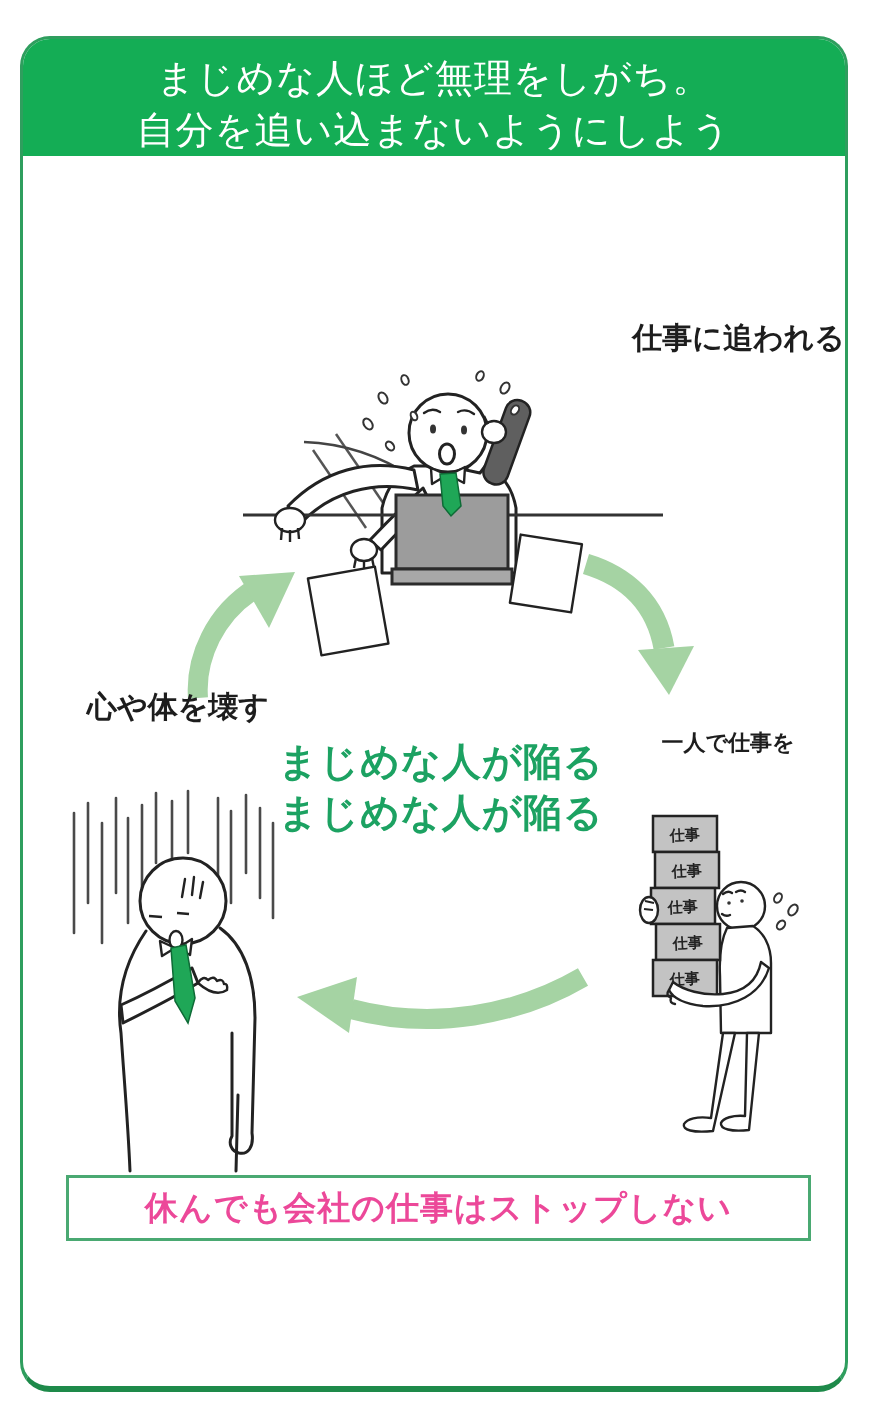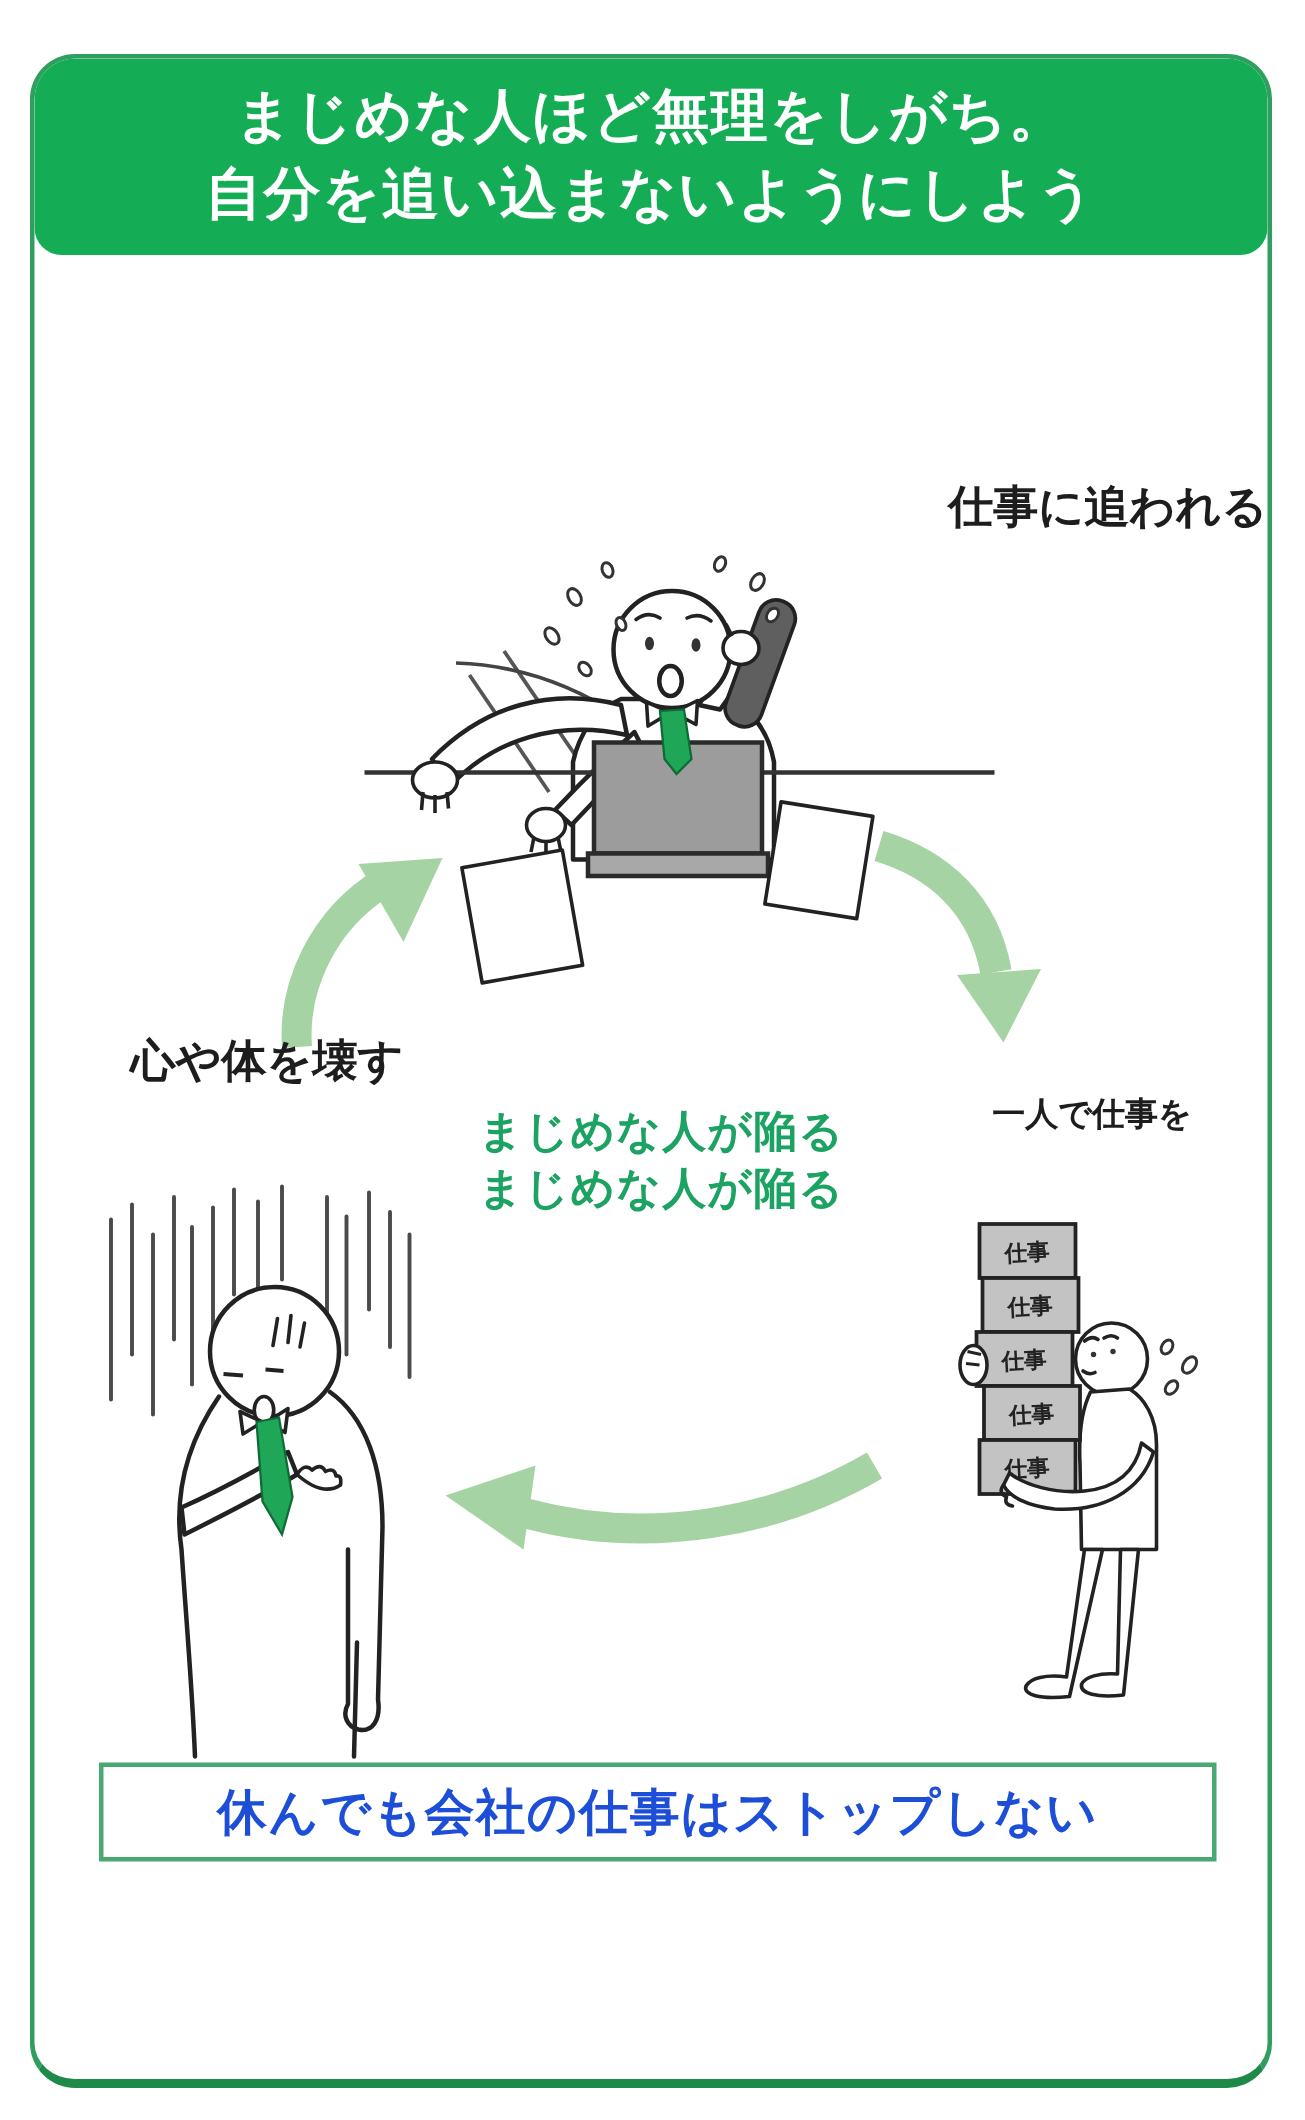--- a/index.html
+++ b/index.html
@@ -9,41 +9,40 @@
     overflow:hidden;
   }
   .card {
     position:absolute; left:20px; top:36px; width:828px; height:1356px;
     box-sizing:border-box; background:#fff;
     border:3px solid var(--card_border_green);
     border-bottom:6px solid var(--card_bottom_edge_green);
     border-radius:30px; overflow:hidden;
   }
   .card-header {
-    position:absolute; top:0; left:0; right:0; height:131px;
+    position:absolute; top:0; left:0; right:0; height:117px;
     background:var(--header_green);
-    color:#ffffff; text-align:center; font-weight:bold;
+    color:#ffffff; text-align:center; font-weight:normal;
     font-size:38px; line-height:1.38; padding-top:13px; box-sizing:border-box;
     letter-spacing:1px;
-    border-radius:18px;
   }
   .label { color:#1d1d1d; font-weight:600; }
   .top-label   { position:absolute; top:279px; left:0; width:100%; text-align:right; font-size:30px; }
   .left-label  { position:absolute; top:648px; left:30px;  width:250px; text-align:center; font-size:30px; }
   .right-label { position:absolute; top:690px; left:575px; width:260px; text-align:center; font-size:22px; line-height:1.3; }
   .center-text {
     position:absolute; top:698px; left:188px; width:460px; text-align:center;
-    font-size:29px; font-weight:bold; color:var(--accent_text_green); line-height:1.3;
+    font-size:39px; font-weight:bold; color:var(--accent_text_green); line-height:1.3;
     letter-spacing:1px;
   }
   .footer-note {
     position:absolute; top:1136px; left:43px; width:745px; height:66px;
     box-sizing:border-box; border:3px solid var(--note_border_green);
     display:flex; align-items:center; justify-content:center;
-    font-size:33px; font-weight:bold; color:#1d4ed8; letter-spacing:1px;
+    font-size:33px; font-weight:bold; color:#ec4899; letter-spacing:1px;
   }
   .scene, .arrow { position:absolute; }
   .scene-top    { left:195px; top:319px; }
   .arrow-left   { left:130px; top:509px; }
   .arrow-right  { left:545px; top:509px; }
   .arrow-bottom { left:260px; top:914px; }
   .scene-left   { left:45px;  top:744px; }
   .scene-right  { left:600px; top:759px; }
   svg { display:block; }
   .ink   { stroke:#222; stroke-width:3; fill:none; stroke-linecap:round; stroke-linejoin:round; }

